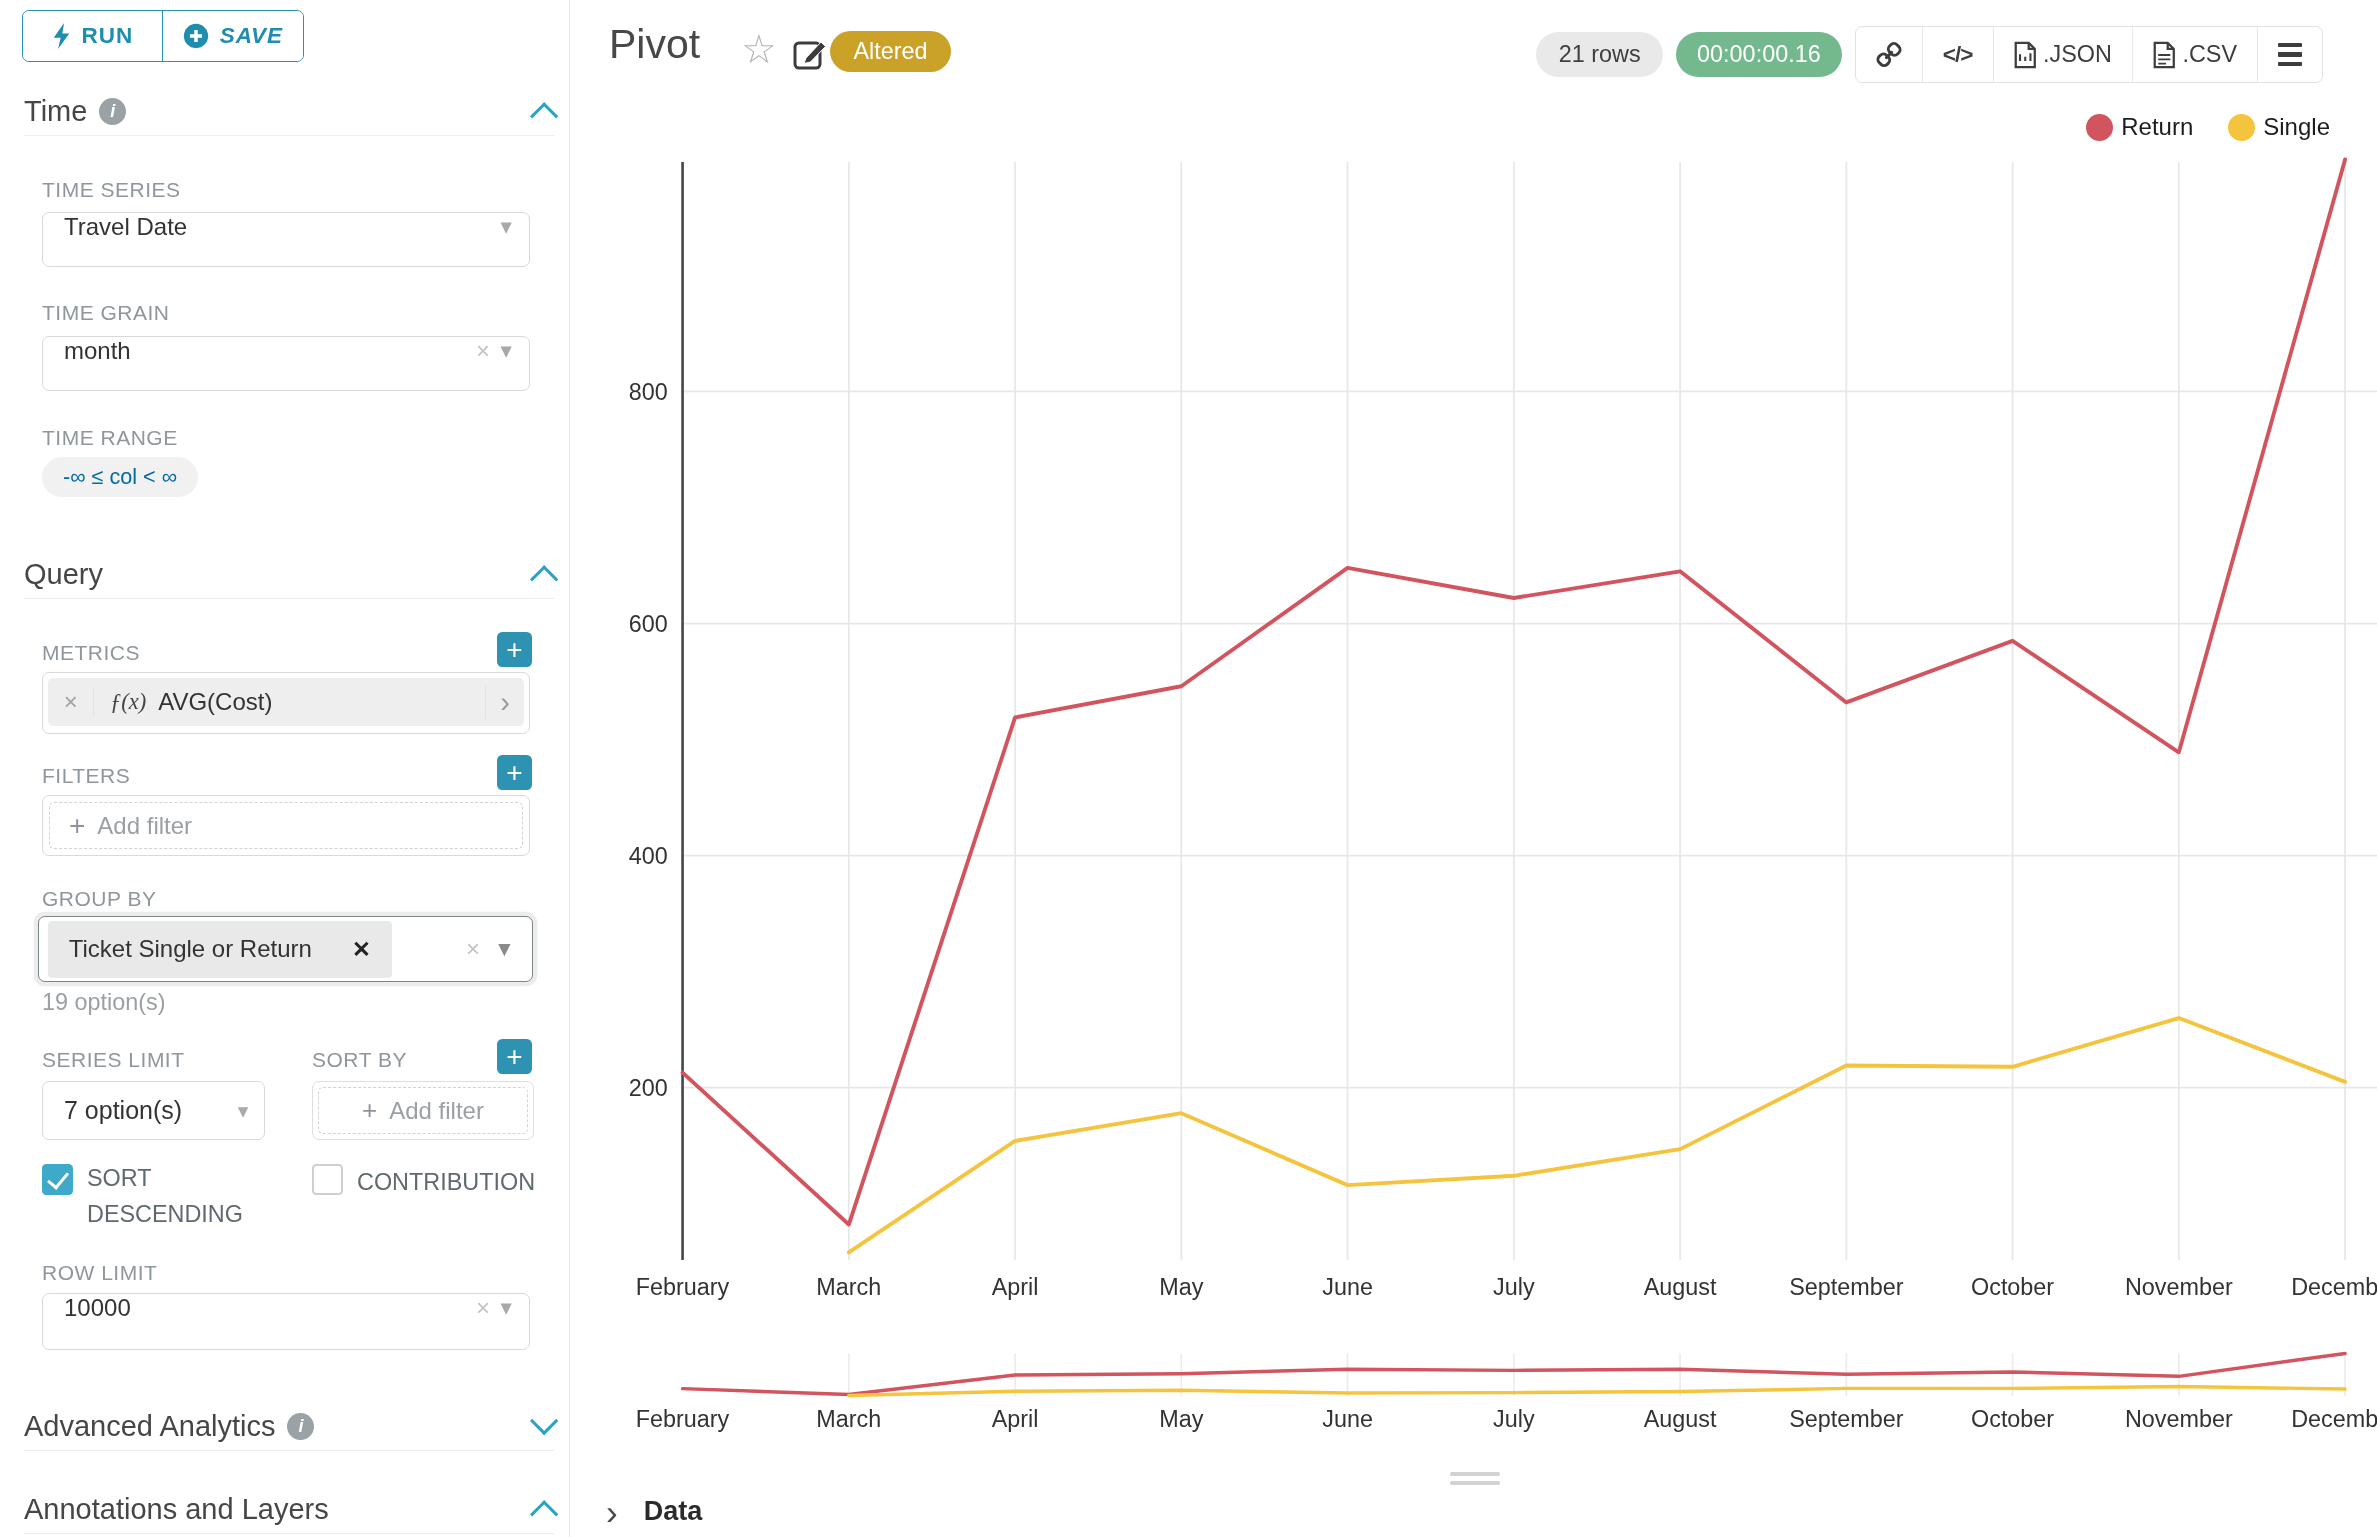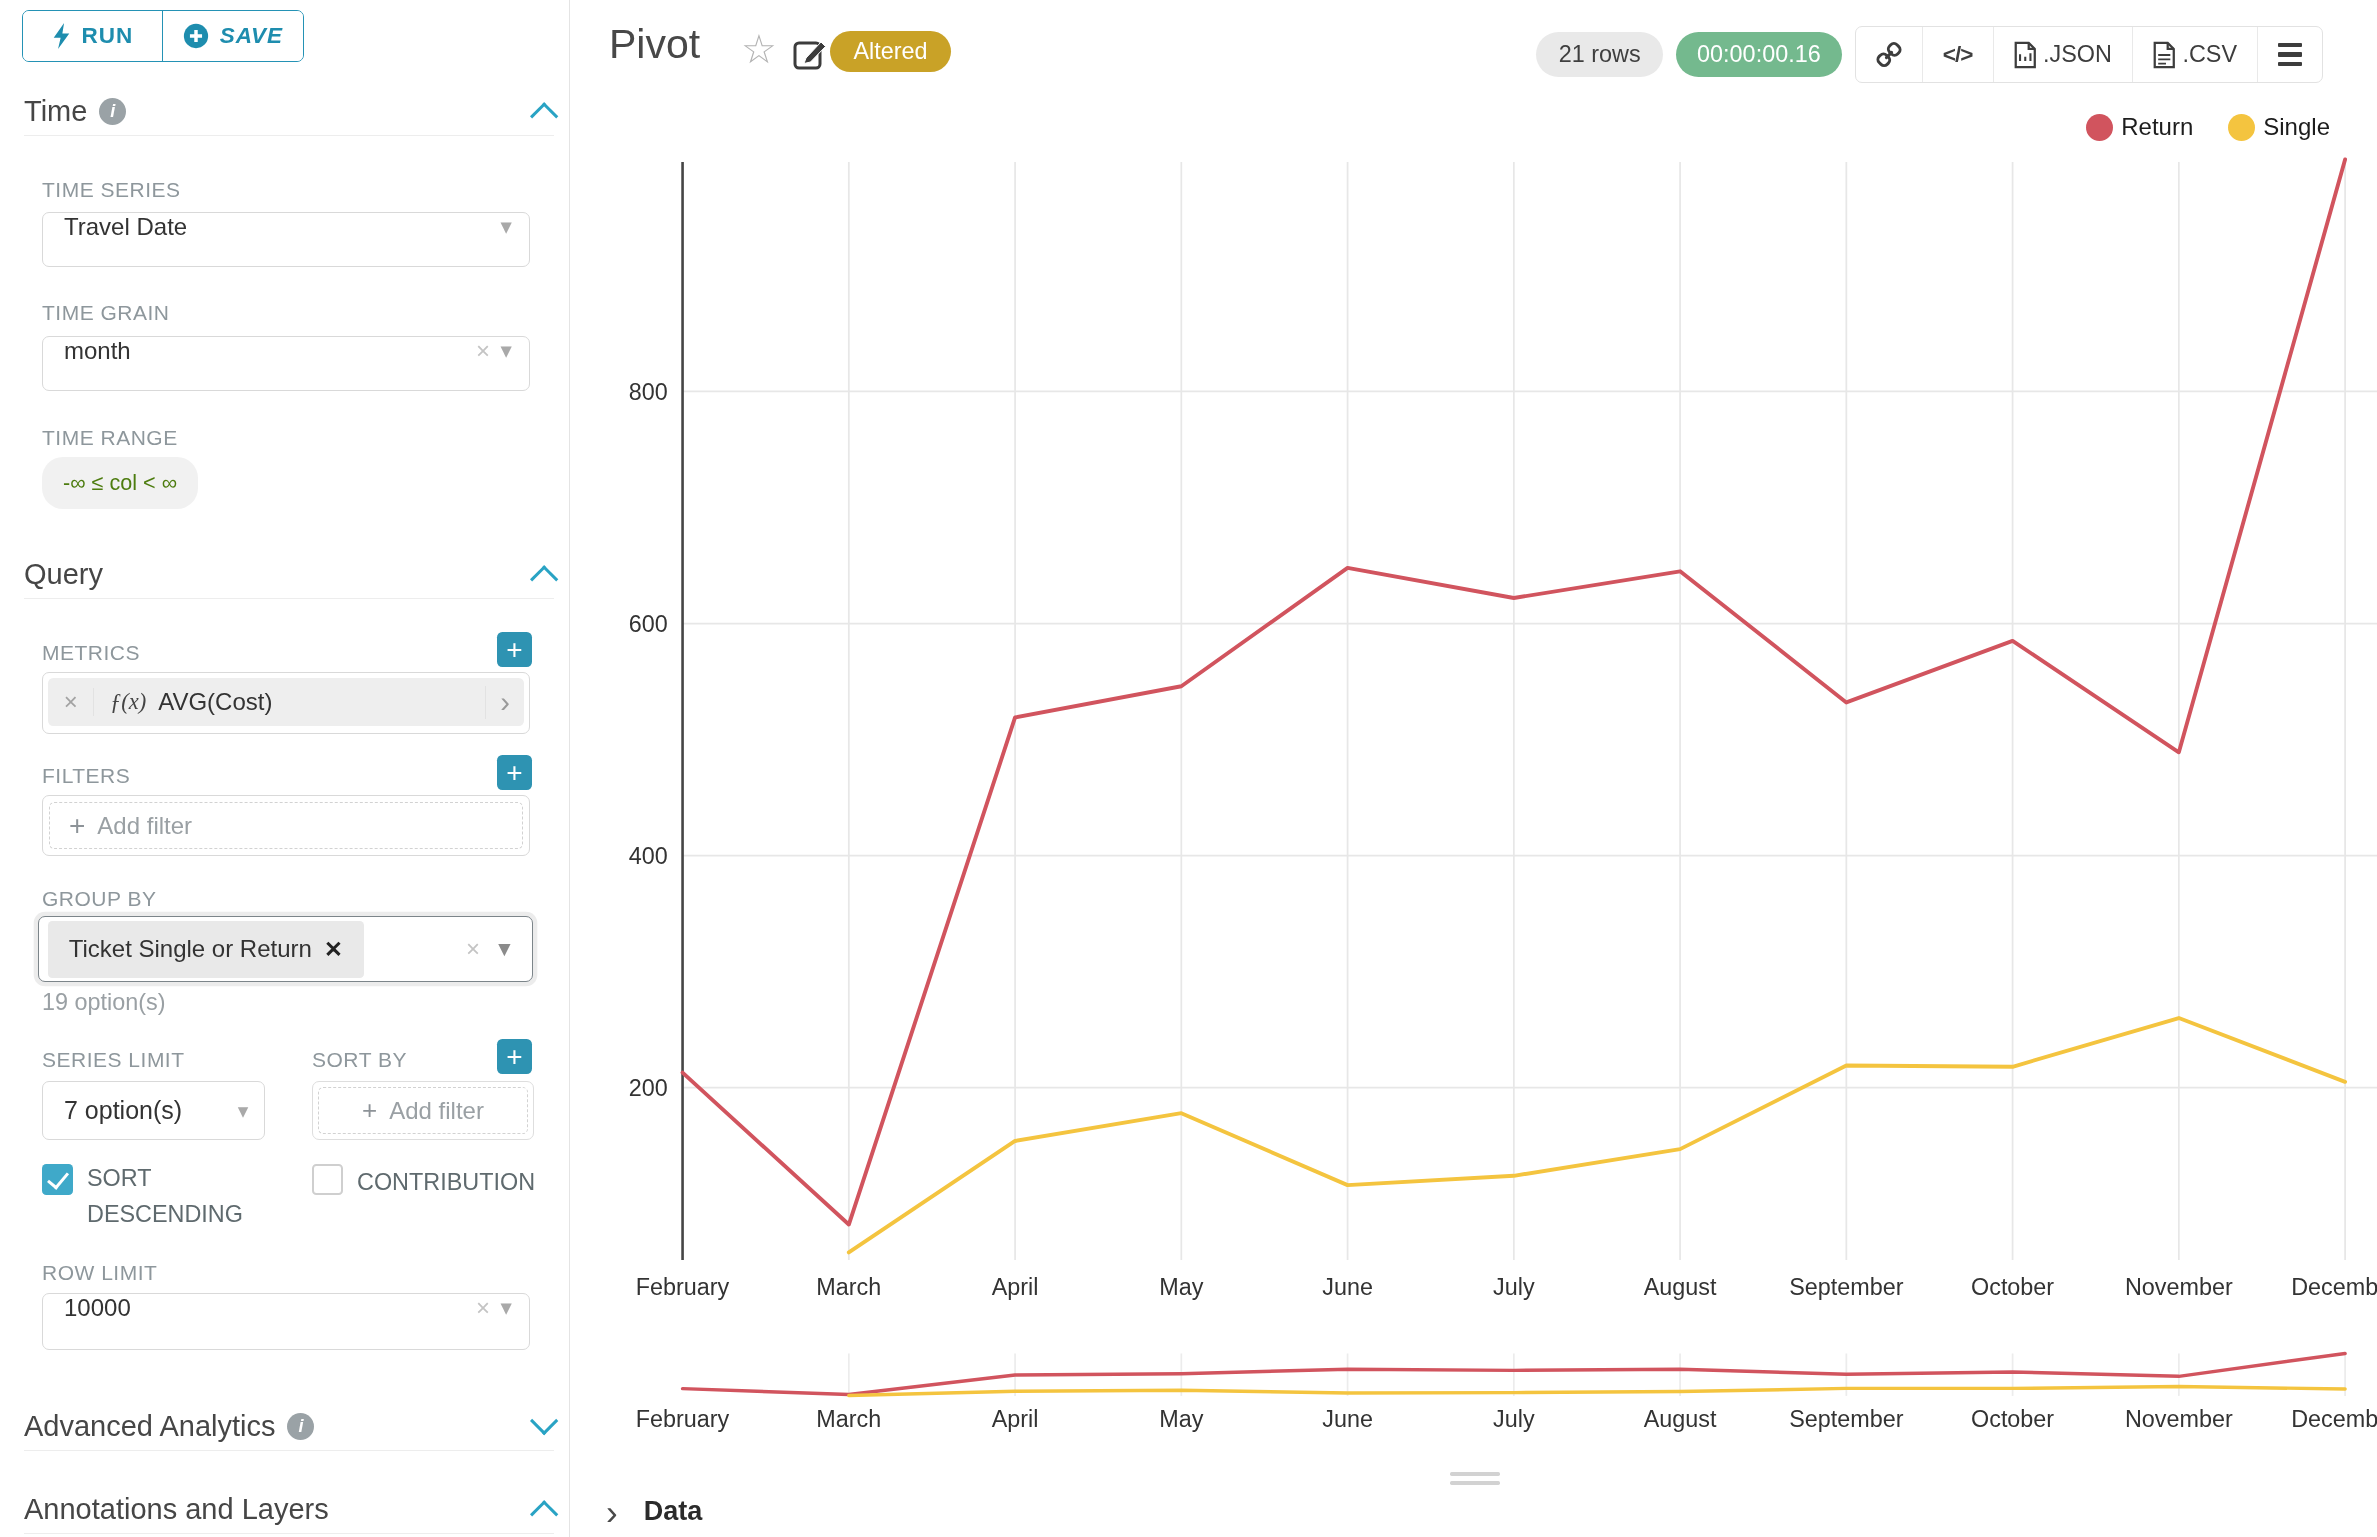--- a/index.html
+++ b/index.html
@@ -23,38 +23,38 @@
   .info-dot{width:27px;height:27px;border-radius:50%;background:#9aa2a6;color:#fff;
     display:inline-flex;align-items:center;justify-content:center;font-size:18px;font-weight:bold;font-style:italic;}
   .chev{margin-left:auto;width:17.3px;height:17.3px;border-right:3.5px solid #29a3c4;border-bottom:3.5px solid #29a3c4;}
   .chev.up{transform:rotate(-135deg) translate(-3.5px,-3.5px);}
   .chev.down{transform:rotate(45deg) translate(-3.5px,-3.5px);}
   .ctl-label{position:absolute;left:42px;font-size:21px;letter-spacing:0.5px;color:#8e979c;}
   .sel{position:absolute;left:42px;width:488px;height:55px;border:1.7px solid #d9d9d9;border-radius:7px;
     background:#fff;display:flex;padding:0 17.3px 0 21px;box-sizing:border-box;font-size:24px;color:#333;}
   .sel .caret{margin-left:10.4px;color:#a9a9a9;font-size:22.5px;}
   .sel .clear-x{margin-left:auto;color:#c4c4c4;font-size:24px;}
-  .pill{position:absolute;left:42px;height:52px;background:#f1f1f1;border-radius:21px;
-    display:inline-flex;align-items:center;padding:0 21px;font-size:21.6px;color:#4d7c0f;}
+  .pill{position:absolute;left:42px;height:40px;background:#f1f1f1;border-radius:21px;
+    display:inline-flex;align-items:center;padding:0 21px;font-size:21.6px;color:#0369a1;}
   .plus-btn{position:absolute;right:38px;width:35px;height:35px;border-radius:5.2px;background:#2e93b2;
     color:#fff;display:flex;align-items:center;justify-content:center;font-size:28px;line-height:1;}
   .metric-box{position:absolute;left:42px;width:488px;height:62px;border:1.7px solid #d9d9d9;border-radius:7px;
     box-sizing:border-box;padding:5.2px;background:#fff;}
   .metric-chip{height:48px;background:#eeeeee;border-radius:5.2px;display:flex;align-items:center;font-size:24px;color:#333;}
   .metric-chip .x{color:#a3a3a3;font-size:24px;padding:0 15.6px;border-right:1.7px solid #e2e2e2;}
   .metric-chip .fx{font-style:italic;font-family:"Liberation Serif",serif;font-size:22.5px;color:#444;margin:0 12px 0 15.6px;}
   .metric-chip .gt{margin-left:auto;color:#9a9a9a;font-size:29px;padding:0 14px;border-left:1.7px solid #e2e2e2;}
   .dash-box{position:absolute;left:42px;width:488px;height:61px;border:1.7px solid #d9d9d9;border-radius:7px;
     box-sizing:border-box;padding:6px;background:#fff;}
   .dash-inner{height:100%;border:1.7px dashed #d2d2d2;border-radius:5.2px;display:flex;align-items:center;
     padding-left:19px;box-sizing:border-box;color:#9aa0a4;font-size:24px;gap:12px;}
   .group-box{position:absolute;left:38px;width:495px;height:66px;border:1.7px solid #7c858a;border-radius:7px;
     box-shadow:0 0 0 4.3px #ececec;box-sizing:border-box;background:#fff;display:flex;align-items:center;
     padding:0 17.3px 0 8.7px;}
-  .group-chip{height:57px;background:#e9e9e9;border-radius:4.3px;display:flex;align-items:center;gap:12px;
+  .group-chip{height:57px;background:#e9e9e9;border-radius:4.3px;display:flex;align-items:center;gap:40px;
     padding:0 21px;font-size:24px;color:#333;}
   .group-chip .bx{font-weight:bold;font-size:22.5px;color:#222;}
   .hint{position:absolute;left:42px;font-size:23.4px;color:#9aa0a4;}
   .half-sel{position:absolute;width:223px;height:59px;border:1.7px solid #d9d9d9;border-radius:7px;background:#fff;
     box-sizing:border-box;display:flex;align-items:center;padding:0 15.6px 0 21px;font-size:25px;color:#333;}
   .half-dash{position:absolute;width:222px;height:59px;border:1.7px solid #dedede;border-radius:7px;background:#fff;
     box-sizing:border-box;padding:5.2px;}
   .checkbox{position:absolute;width:31px;height:31px;border-radius:4.3px;box-sizing:border-box;}
   .checkbox.on{background:#3fa9c9;}
   .checkbox.on::after{content:"";position:absolute;left:9.5px;top:3.5px;width:8.7px;height:17.3px;

